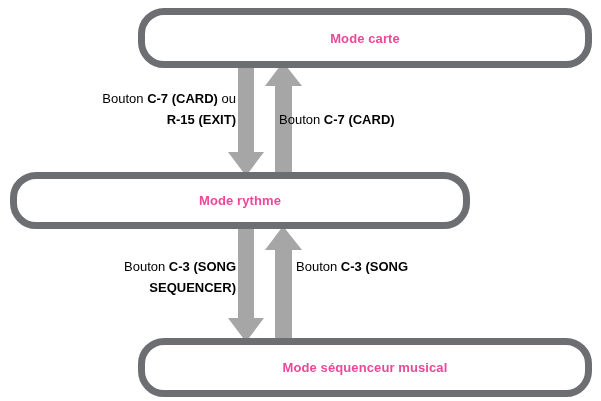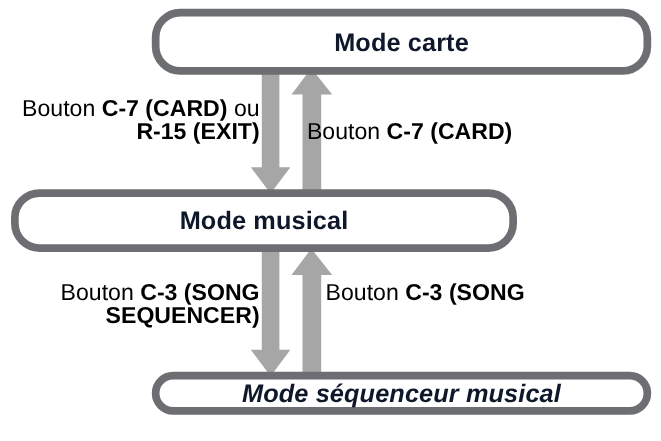--- a/index.html
+++ b/index.html
@@ -16,39 +16,39 @@
     box-sizing:border-box;
     border:7px solid #6d6e71;
     border-radius:26px;
     background:#ffffff;
     display:flex;
     align-items:center;
     justify-content:center;
     z-index:3;
   }
   .mode-box .box-label{
-    font-size:23px;
+    font-size:13px;
     font-weight:bold;
-    color:#0f172a;
+    color:#ec4899;
     letter-spacing:0.1px;
     white-space:nowrap;
   }
 
   #box-card{ left:138px; top:8px; width:454px; height:60px; }
   #box-rhythm{ left:10px; top:172px; width:460px; height:57px; }
-  #box-sequencer{ left:138px; top:338px; width:454px; height:39px;font-style:italic; }
+  #box-sequencer{ left:138px; top:338px; width:454px; height:59px; }
 
   
   .arrow{ position:absolute; z-index:1; }
   .arrow svg{ display:block; }
 
   
   .lbl{
     position:absolute;
-    font-size:21px;
+    font-size:13px;
     line-height:21px;
     color:#000000;
     z-index:4;
     white-space:nowrap;
   }
   .lbl b{font-weight:bold;}
   .lbl .ln{display:block;}
   .right-al{text-align:right;}
   .left-al{text-align:left;}
 
@@ -84,21 +84,21 @@
     <svg width="40" height="120" viewBox="0 0 40 120" aria-hidden="true">
       <polygon points="19,2 38,26 28,26 28,120 11,120 11,26 1,26" fill="#a6a6a6"></polygon>
     </svg>
   </div>
 
   <div class="mode-box" id="box-card">
     <span class="box-label">Mode carte</span>
   </div>
 
   <div class="mode-box" id="box-rhythm">
-    <span class="box-label">Mode musical</span>
+    <span class="box-label">Mode rythme</span>
   </div>
 
   <div class="mode-box" id="box-sequencer">
     <span class="box-label">Mode séquenceur musical</span>
   </div>
 
   <div class="lbl right-al" id="lbl-card-down">
     <span class="ln"><span>Bouton </span><b>C-7 (CARD)</b><span> ou</span></span>
     <span class="ln"><b>R-15 (EXIT)</b></span>
   </div>

